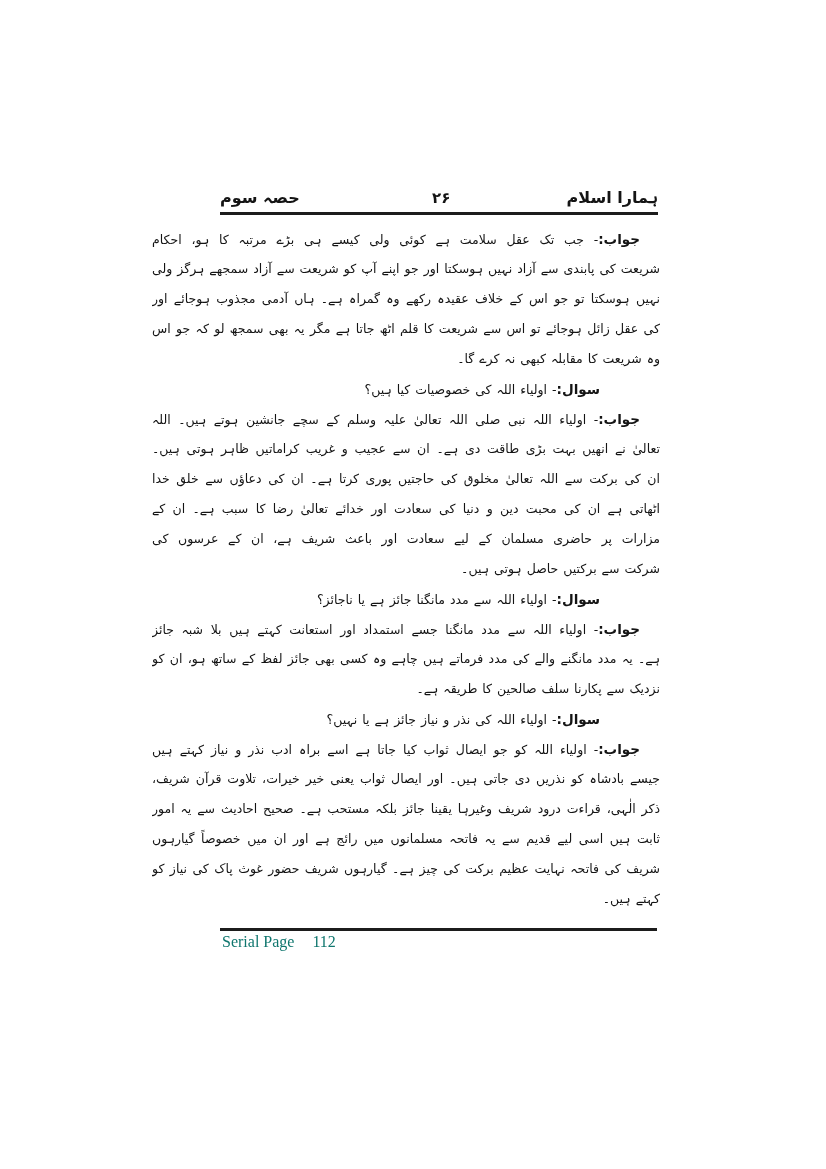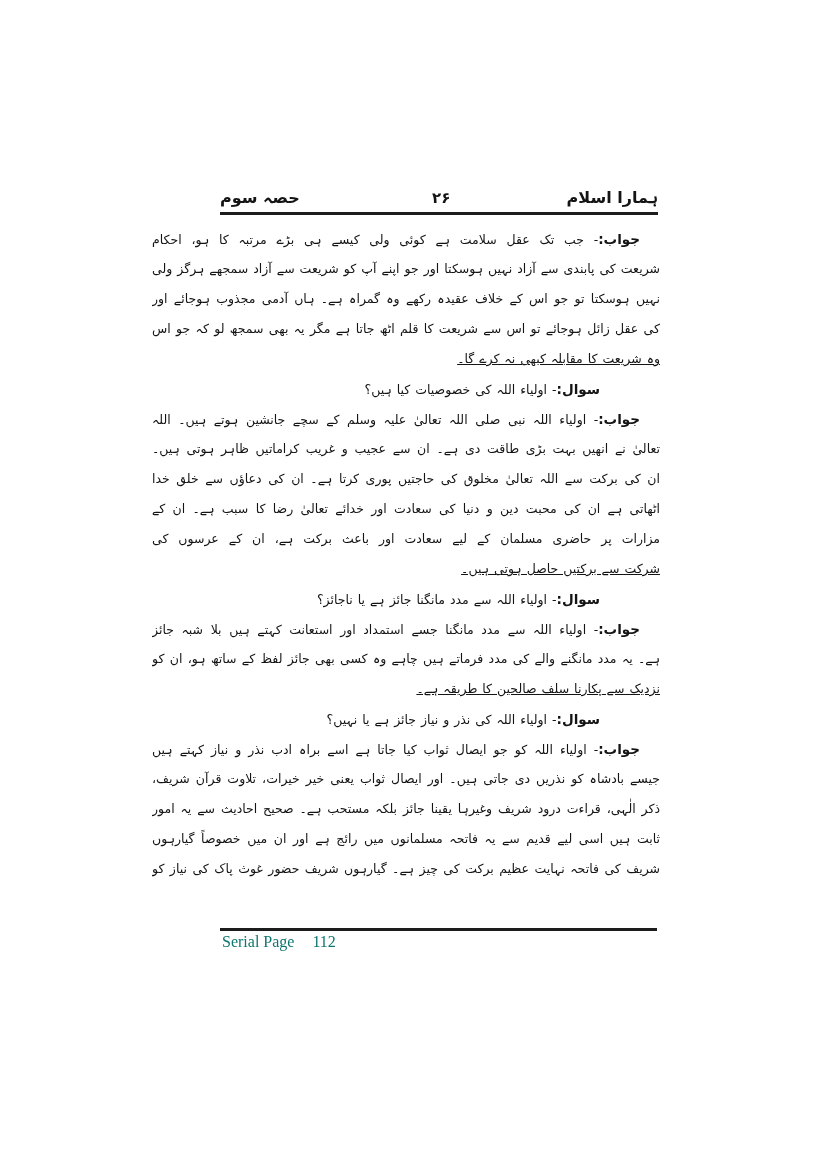--- a/index.html
+++ b/index.html
@@ -23,21 +23,21 @@
     position:absolute;left:152px;top:224px;width:508px;
     direction:rtl;font-size:12.5px;
   }
   .tline{
     height:30px;line-height:30px;overflow:hidden;
     text-align:justify;text-align-last:justify;
     word-spacing:1px;
   }
   .tline.first{padding-right:20px;}
   .tline.question{padding-right:60px;text-align:right;text-align-last:right;}
-  .tline.last{text-align:right;text-align-last:right;text-decoration:underline;}
+  .tline.last{text-align:right;text-align-last:right;}
   .lead{font-weight:bold;font-size:13.5px;}
   
   .ftr-rule{
     position:absolute;left:220px;top:928px;width:437px;height:3px;background:#1c1c1c;
   }
   .serial{
     position:absolute;left:222px;top:933px;direction:ltr;
     font-family:"Liberation Serif",serif;font-size:16px;color:#0f766e;
   }
   .serial .sp-num{margin-left:14px;}
@@ -58,32 +58,33 @@
       <div class="tline first"><span class="lead">جواب:</span><span>- جب تک عقل سلامت ہے کوئی ولی کیسے ہی بڑے مرتبہ کا ہو، احکام</span></div>
       <div class="tline full"><span>شریعت کی پابندی سے آزاد نہیں ہوسکتا اور جو اپنے آپ کو شریعت سے آزاد سمجھے ہرگز ولی</span></div>
       <div class="tline full"><span>نہیں ہوسکتا تو جو اس کے خلاف عقیدہ رکھے وہ گمراہ ہے۔ ہاں آدمی مجذوب ہوجائے اور اس</span></div>
       <div class="tline full"><span>کی عقل زائل ہوجائے تو اس سے شریعت کا قلم اٹھ جاتا ہے مگر یہ بھی سمجھ لو کہ جو اس قسم کا ہوگا،</span></div>
       <div class="tline last"><span>وہ شریعت کا مقابلہ کبھی نہ کرے گا۔</span></div>
       <div class="tline question"><span class="lead">سوال:</span><span>- اولیاء اللہ کی خصوصیات کیا ہیں؟</span></div>
       <div class="tline first"><span class="lead">جواب:</span><span>- اولیاء اللہ نبی صلی اللہ تعالیٰ علیہ وسلم کے سچے جانشین ہوتے ہیں۔ اللہ</span></div>
       <div class="tline full"><span>تعالیٰ نے انھیں بہت بڑی طاقت دی ہے۔ ان سے عجیب و غریب کراماتیں ظاہر ہوتی ہیں۔</span></div>
       <div class="tline full"><span>ان کی برکت سے اللہ تعالیٰ مخلوق کی حاجتیں پوری کرتا ہے۔ ان کی دعاؤں سے خلق خدا فائدہ</span></div>
       <div class="tline full"><span>اٹھاتی ہے ان کی محبت دین و دنیا کی سعادت اور خدائے تعالیٰ رضا کا سبب ہے۔ ان کے</span></div>
-      <div class="tline full"><span>مزارات پر حاضری مسلمان کے لیے سعادت اور باعث برکت ہے، ان کے عرسوں کی</span></div>
+      <div class="tline full"><span>مزارات پر حاضری مسلمان کے لیے سعادت اور باعث شریف ہے، ان کے عرسوں کی</span></div>
       <div class="tline last"><span>شرکت سے برکتیں حاصل ہوتی ہیں۔</span></div>
       <div class="tline question"><span class="lead">سوال:</span><span>- اولیاء اللہ سے مدد مانگنا جائز ہے یا ناجائز؟</span></div>
       <div class="tline first"><span class="lead">جواب:</span><span>- اولیاء اللہ سے مدد مانگنا جسے استمداد اور استعانت کہتے ہیں بلا شبہ جائز</span></div>
       <div class="tline full"><span>ہے۔ یہ مدد مانگنے والے کی مدد فرماتے ہیں چاہے وہ کسی بھی جائز لفظ کے ساتھ ہو، ان کو دور و</span></div>
       <div class="tline last"><span>نزدیک سے پکارنا سلف صالحین کا طریقہ ہے۔</span></div>
       <div class="tline question"><span class="lead">سوال:</span><span>- اولیاء اللہ کی نذر و نیاز جائز ہے یا نہیں؟</span></div>
       <div class="tline first"><span class="lead">جواب:</span><span>- اولیاء اللہ کو جو ایصال ثواب کیا جاتا ہے اسے براہ ادب نذر و نیاز کہتے ہیں</span></div>
       <div class="tline full"><span>جیسے بادشاہ کو نذریں دی جاتی ہیں۔ اور ایصال ثواب یعنی خیر خیرات، تلاوت قرآن شریف،</span></div>
       <div class="tline full"><span>ذکر الٰہی، قراءت درود شریف وغیرہا یقینا جائز بلکہ مستحب ہے۔ صحیح احادیث سے یہ امور</span></div>
       <div class="tline full"><span>ثابت ہیں اسی لیے قدیم سے یہ فاتحہ مسلمانوں میں رائج ہے اور ان میں خصوصاً گیارہوں</span></div>
       <div class="tline full"><span>شریف کی فاتحہ نہایت عظیم برکت کی چیز ہے۔ گیارہوں شریف حضور غوث پاک کی نیاز کو</span></div>
+      <div class="tline last"><span>کہتے ہیں۔</span></div>
     </div>
 
   <div class="ftr-rule"></div>
   <div class="serial">
     <span>Serial Page</span>
     <span class="sp-num">112</span>
   </div>
 
 </div>
 

